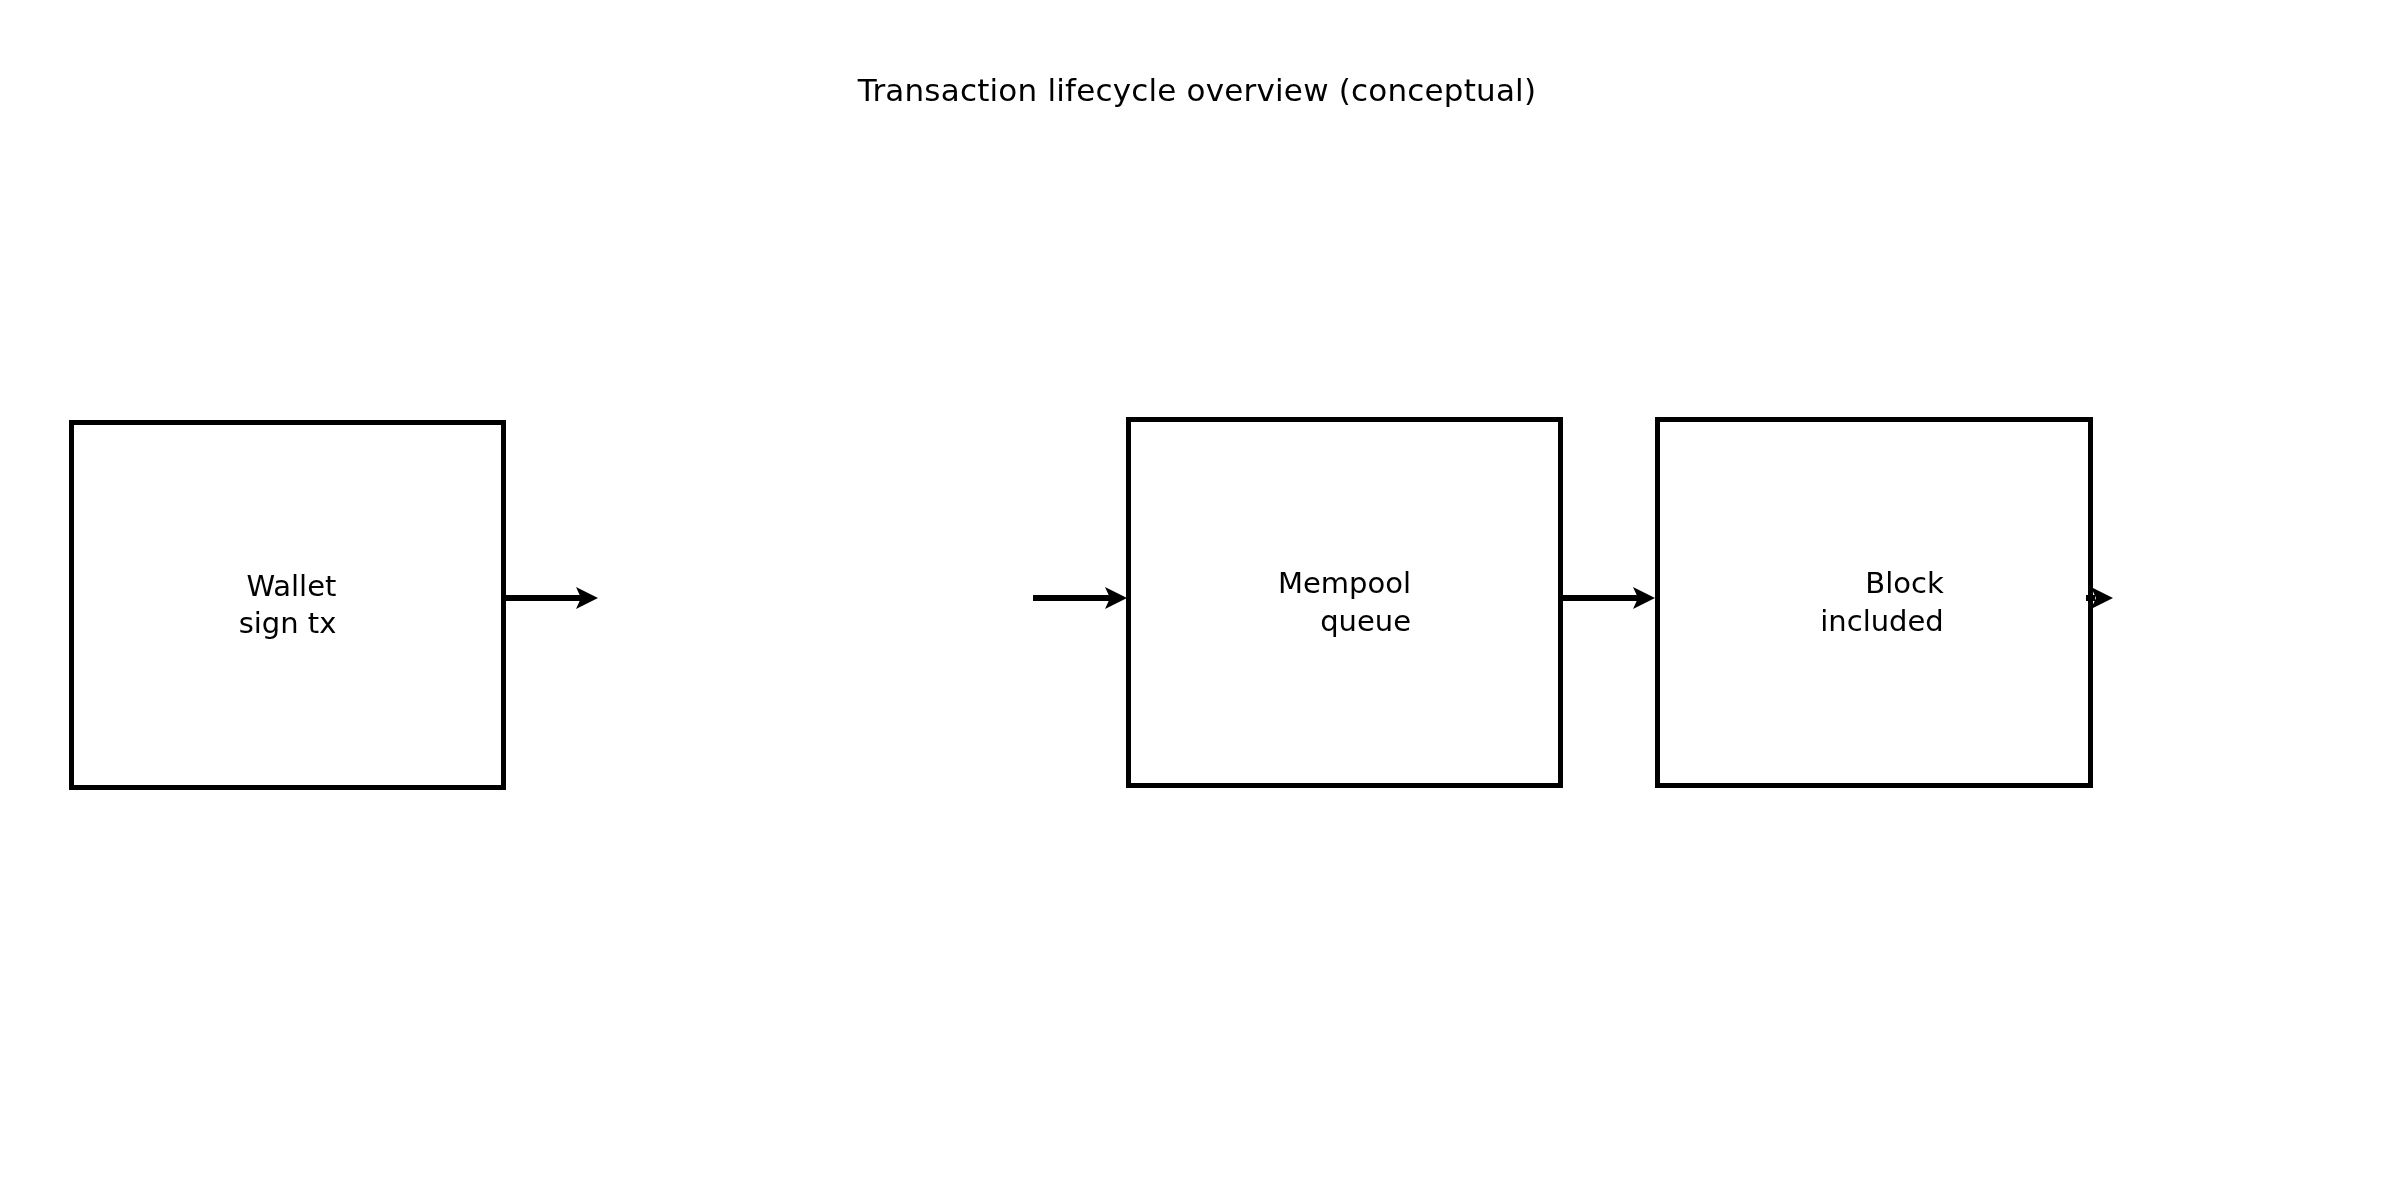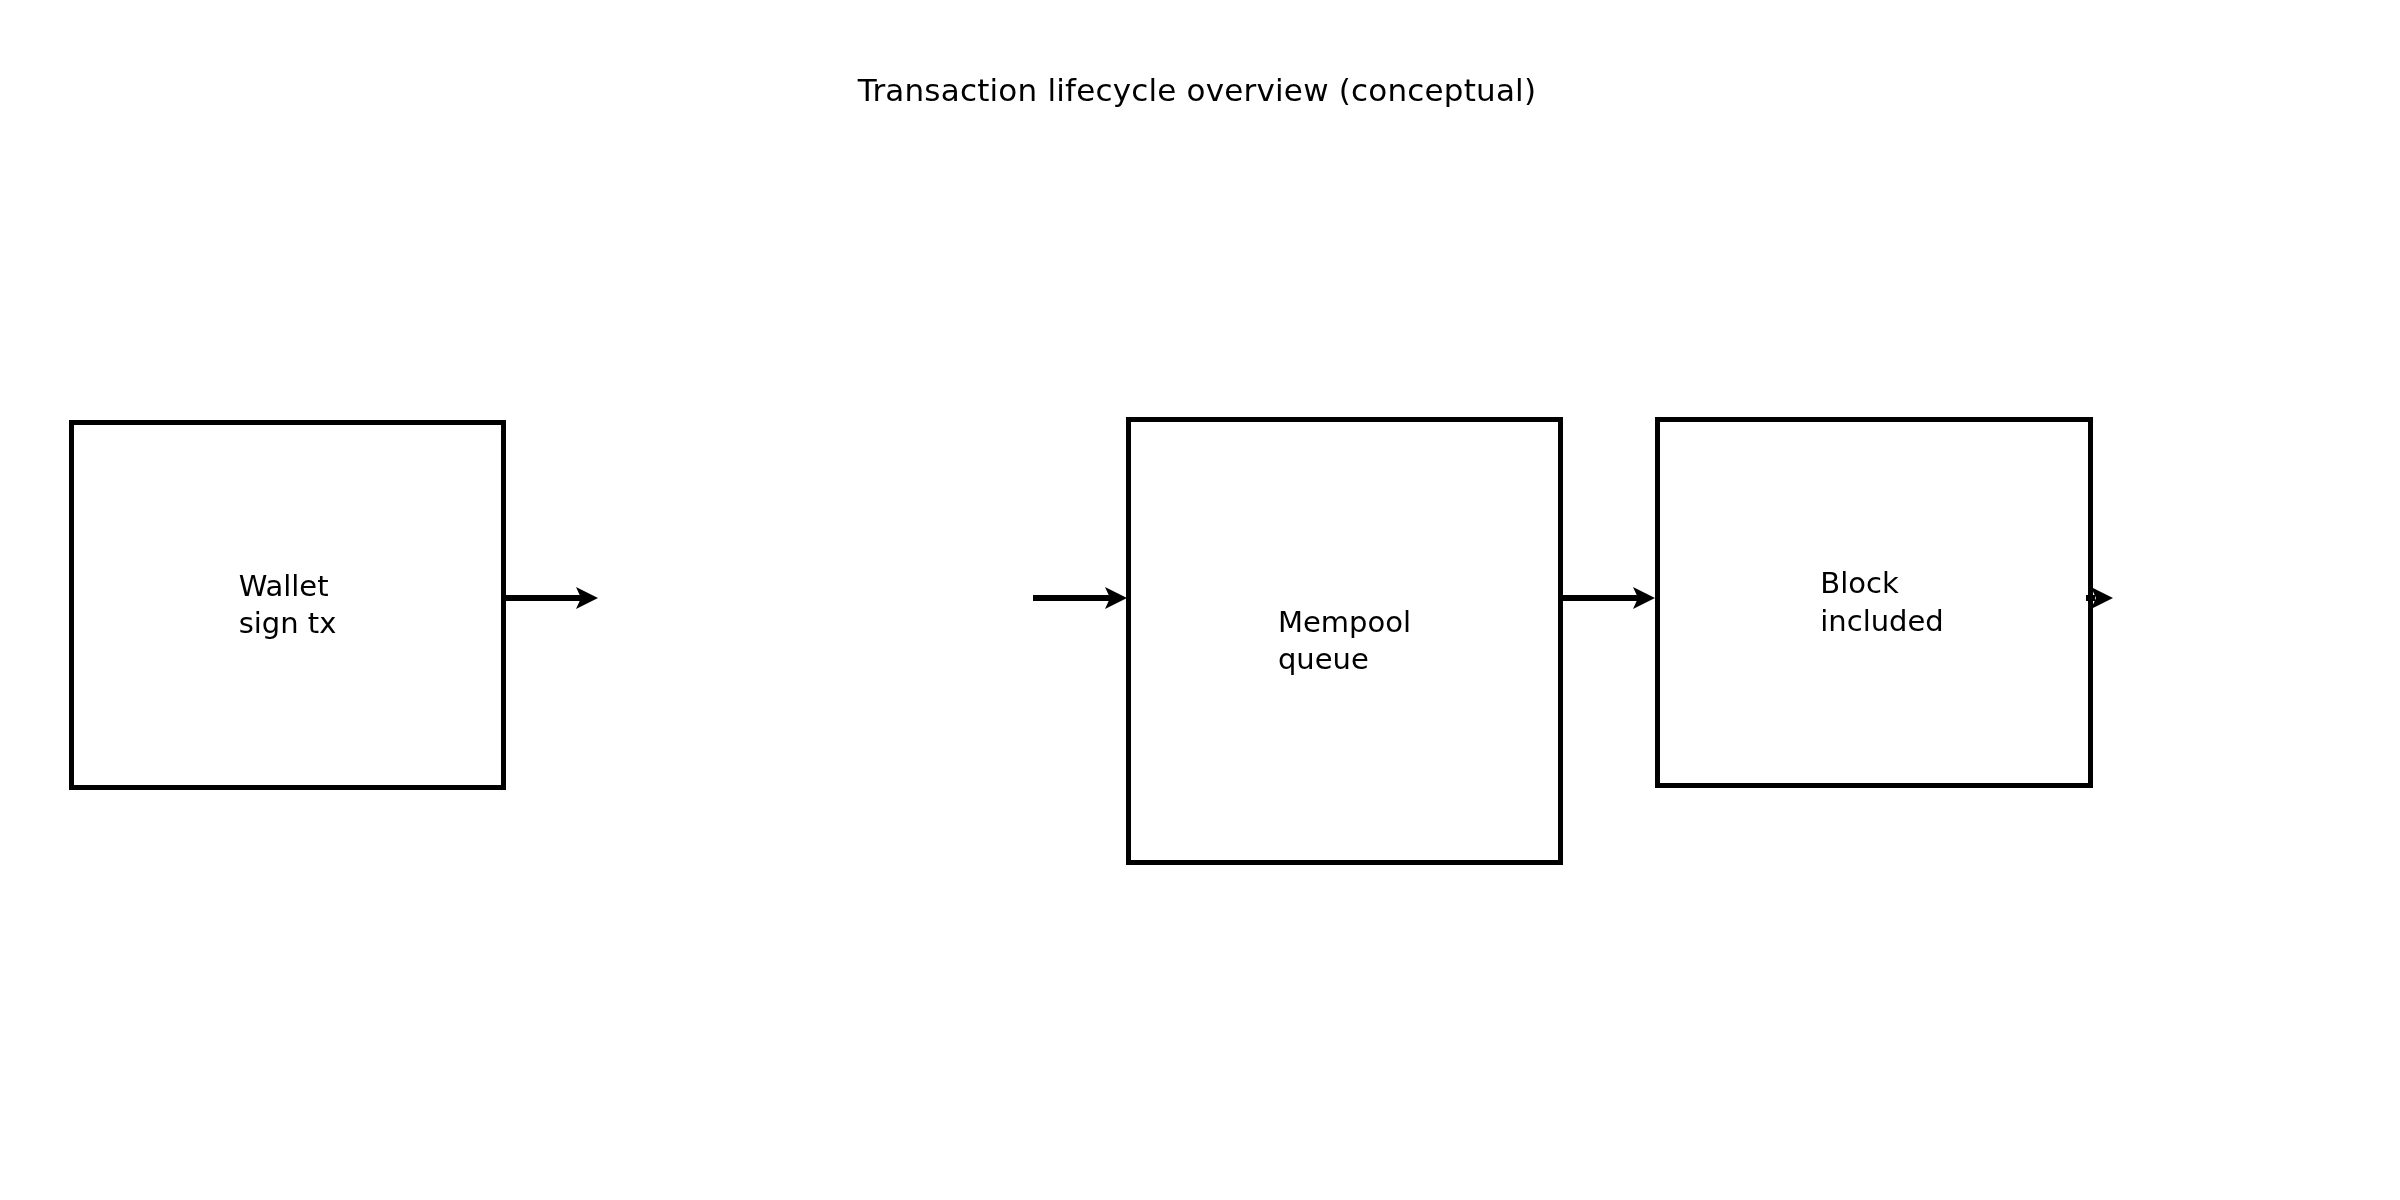--- a/index.html
+++ b/index.html
@@ -45,21 +45,21 @@
     display: flex;
     align-items: center;
     justify-content: center;
   }
   .stage-box.thin {
     border-width: 4px;
   }
   .stage-label {
     font-size: 29px;
     line-height: 1.28;
-    text-align: left;
+    text-align: right;
     color: #000000;
     white-space: pre-line;
     padding: 0 6px;
   }
 
   .flow-arrow {
     position: absolute;
     height: 40px;
     display: block;
   }
@@ -88,21 +88,21 @@
   </div>
 
 
   <div class="flow-arrow" style="left:1031px; top:578px; width:99px;">
     <svg width="99" height="40" viewBox="0 0 99 40" aria-hidden="true">
       <line x1="2" y1="20" x2="80" y2="20" stroke="#000000" stroke-width="6"></line>
       <path d="M 96 20 L 74 31 L 79 20 L 74 9 Z" fill="#000000"></path>
     </svg>
   </div>
 
-  <div class="stage-box" style="left:1126px; top:417px; width:437px; height:448px;">
+  <div class="stage-box" style="left:1126px; top:417px; width:437px; height:371px;">
     <div class="stage-label">Mempool
 queue</div>
   </div>
 
   <div class="flow-arrow" style="left:1559px; top:578px; width:99px;">
     <svg width="99" height="40" viewBox="0 0 99 40" aria-hidden="true">
       <line x1="2" y1="20" x2="80" y2="20" stroke="#000000" stroke-width="6"></line>
       <path d="M 96 20 L 74 31 L 79 20 L 74 9 Z" fill="#000000"></path>
     </svg>
   </div>

